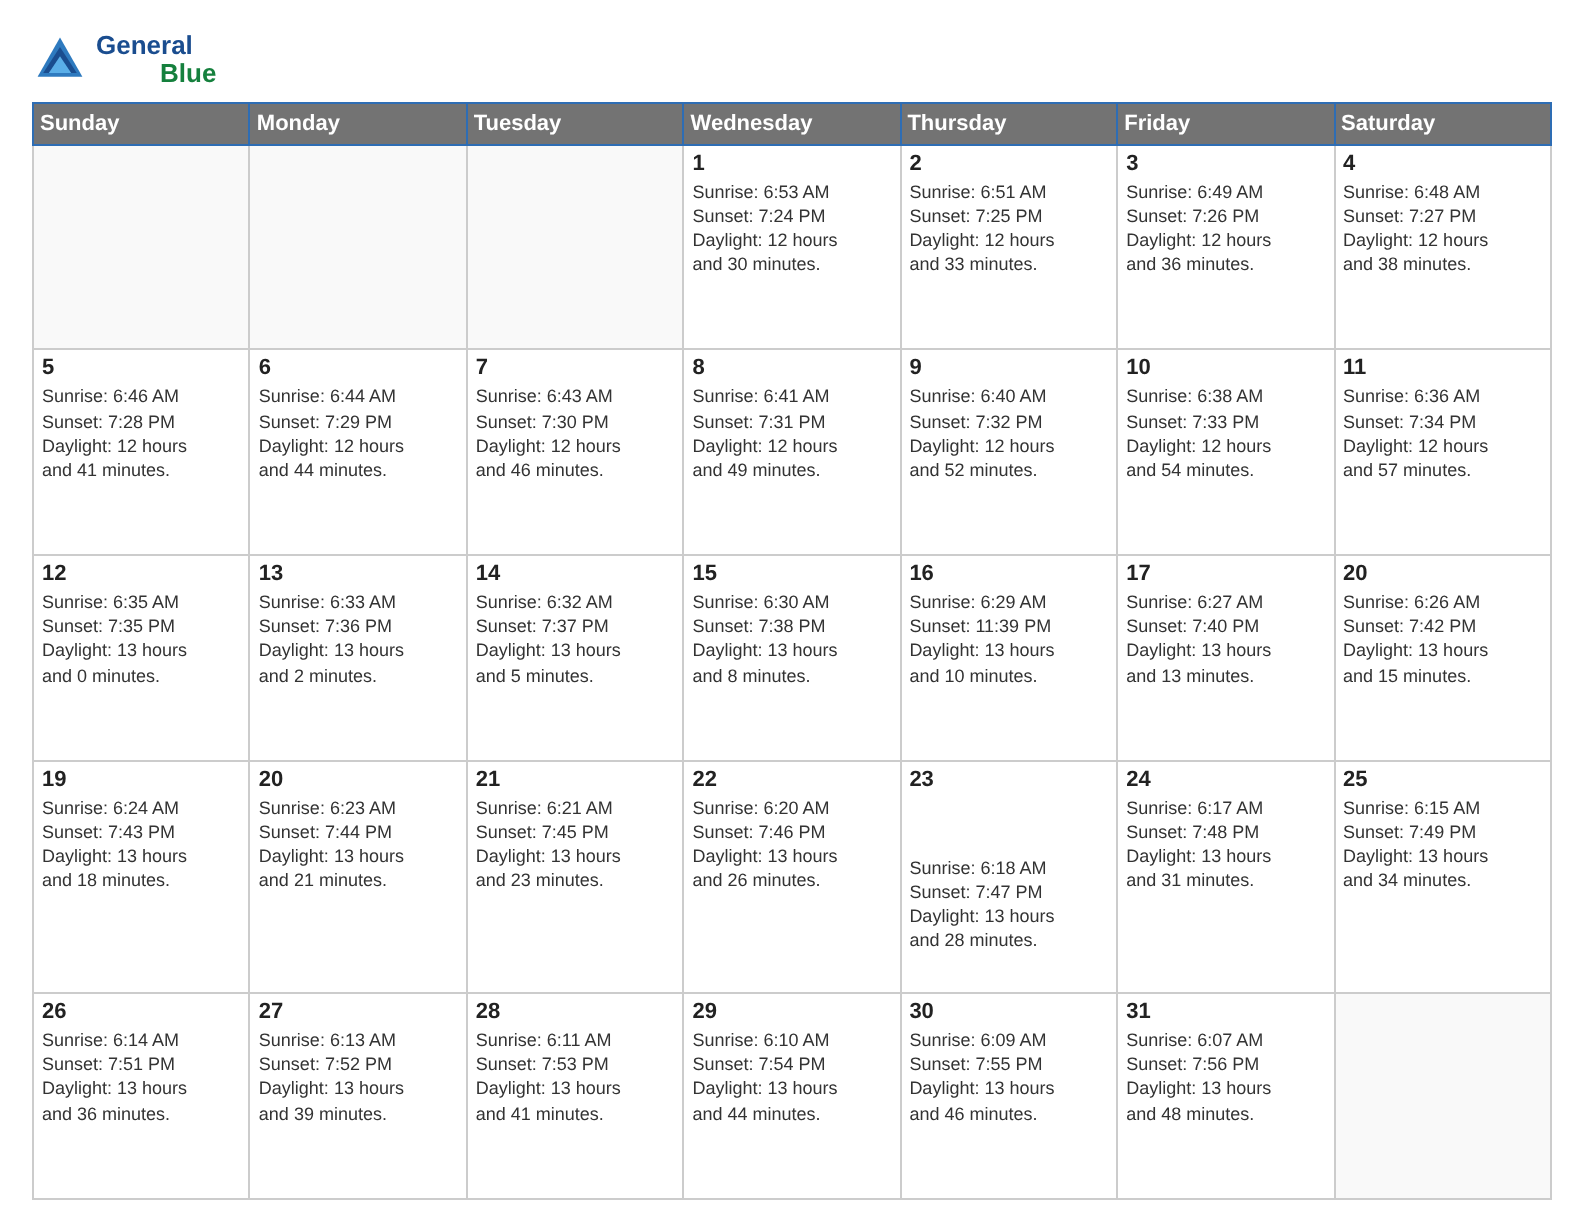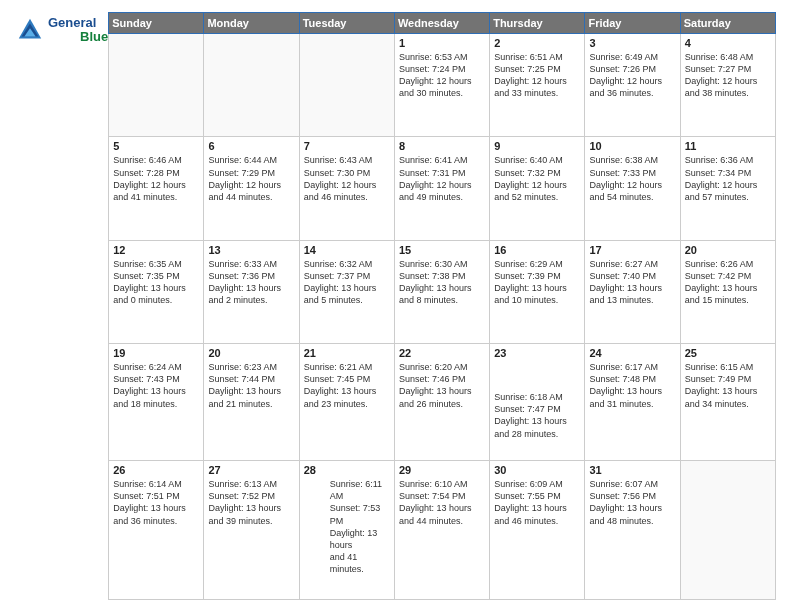--- a/index.html
+++ b/index.html
@@ -8,20 +8,21 @@
       height: 612px;
       font-family: Arial, sans-serif;
       background: #fff;
       overflow: hidden;
     }
     .page {
       width: 792px;
       height: 612px;
       padding: 12px 16px;
       display: flex;
+      flex-direction: column;
     }
     .header {
       display: flex;
       align-items: flex-start;
       justify-content: space-between;
       margin-bottom: 6px;
     }
     .logo {
       display: flex;
       align-items: center;
@@ -240,21 +241,21 @@
           <td>
             <span class="day-num">15</span>
             <div class="cell-text" style="white-space: pre-line;">Sunrise: 6:30 AM
 Sunset: 7:38 PM
 Daylight: 13 hours
 and 8 minutes.</div>
           </td>
           <td>
             <span class="day-num">16</span>
             <div class="cell-text" style="white-space: pre-line;">Sunrise: 6:29 AM
-Sunset: 7:39 PM
+Sunset: 11:39 PM
 Daylight: 13 hours
 and 10 minutes.</div>
           </td>
           <td>
             <span class="day-num">17</span>
             <div class="cell-text" style="white-space: pre-line;">Sunrise: 6:27 AM
 Sunset: 7:40 PM
 Daylight: 13 hours
 and 13 minutes.</div>
           </td>
@@ -327,21 +328,21 @@
           </td>
           <td>
             <span class="day-num">27</span>
             <div class="cell-text" style="white-space: pre-line;">Sunrise: 6:13 AM
 Sunset: 7:52 PM
 Daylight: 13 hours
 and 39 minutes.</div>
           </td>
           <td>
             <span class="day-num">28</span>
-            <div class="cell-text" style="white-space: pre-line; margin-left: 26px;">Sunrise: 6:11 AM
+            <div class="cell-text" style="white-space: pre-line;">Sunrise: 6:11 AM
 Sunset: 7:53 PM
 Daylight: 13 hours
 and 41 minutes.</div>
           </td>
           <td>
             <span class="day-num">29</span>
             <div class="cell-text" style="white-space: pre-line;">Sunrise: 6:10 AM
 Sunset: 7:54 PM
 Daylight: 13 hours
 and 44 minutes.</div>

